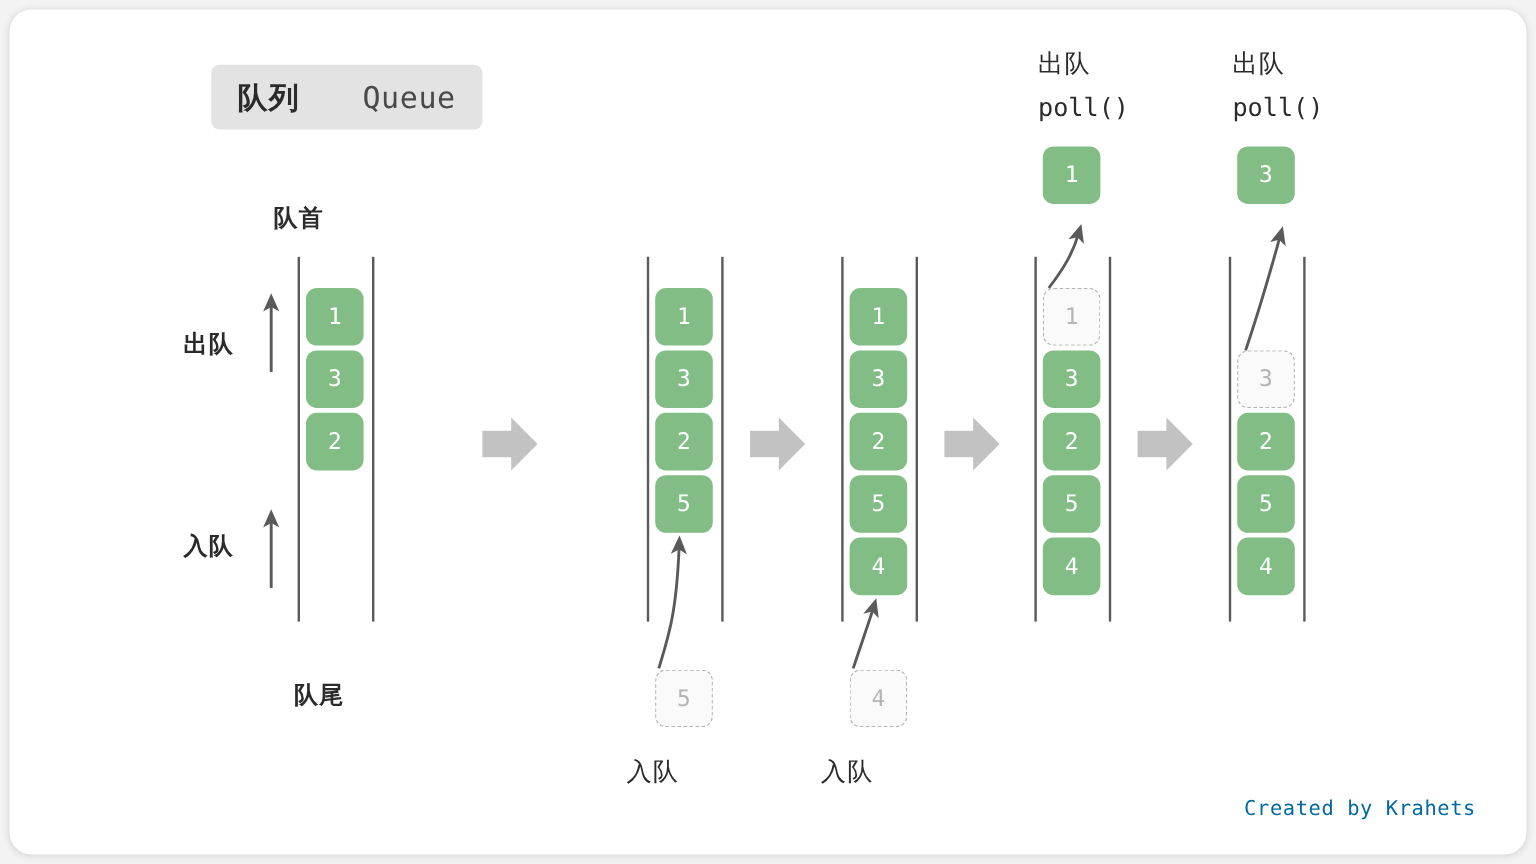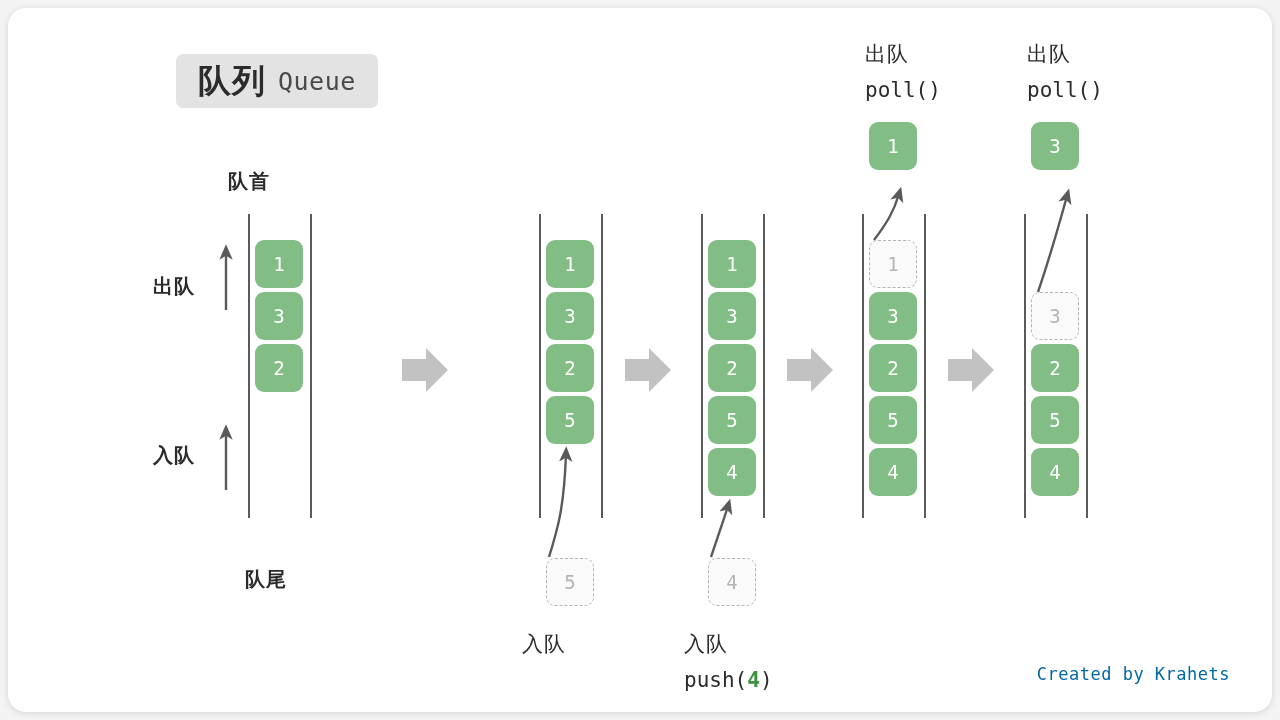--- a/index.html
+++ b/index.html
@@ -39,30 +39,31 @@
     height: 54px;
     padding: 0 22px;
     background: #e3e3e3;
     border-radius: 7px;
     display: flex;
     align-items: center;
     gap: 12px;
   }
   .title-cn {
     font-family: "Liberation Sans", "DejaVu Sans", sans-serif;
-    font-size: 33px;
+    font-size: 25px;
     font-weight: bold;
     color: #2b2b2b;
     letter-spacing: 1px;
   }
   .title-en {
     font-family: "DejaVu Sans Mono", "Liberation Mono", monospace;
     font-size: 25px;
     color: #4a4a4a;
     letter-spacing: 0.5px;
+    margin-left: 40px;
   }
 
   
   .head-label {
     position: absolute;
     font-size: 20px;
     font-weight: bold;
     color: #2b2b2b;
     letter-spacing: 1px;
     white-space: nowrap;
@@ -253,21 +254,20 @@
       <div class="rail left"></div>
       <div class="rail right"></div>
       <div class="cell filled" style="top:232px;">1</div>
       <div class="cell filled" style="top:284px;">3</div>
       <div class="cell filled" style="top:336px;">2</div>
       <div class="cell filled" style="top:388px;">5</div>
       <div class="cell filled" style="top:440px;">4</div>
       <div class="incoming">4</div>
       <div class="op-caption">
         <div class="cn">入队</div>
-        <div><span>push(</span><span class="num">4</span><span>)</span></div>
       </div>
     </div>
 
     <div class="column" style="left:817px;">
       <div class="rail left"></div>
       <div class="rail right"></div>
       <div class="cell ghost" style="top:232px;">1</div>
       <div class="cell filled" style="top:284px;">3</div>
       <div class="cell filled" style="top:336px;">2</div>
       <div class="cell filled" style="top:388px;">5</div>

